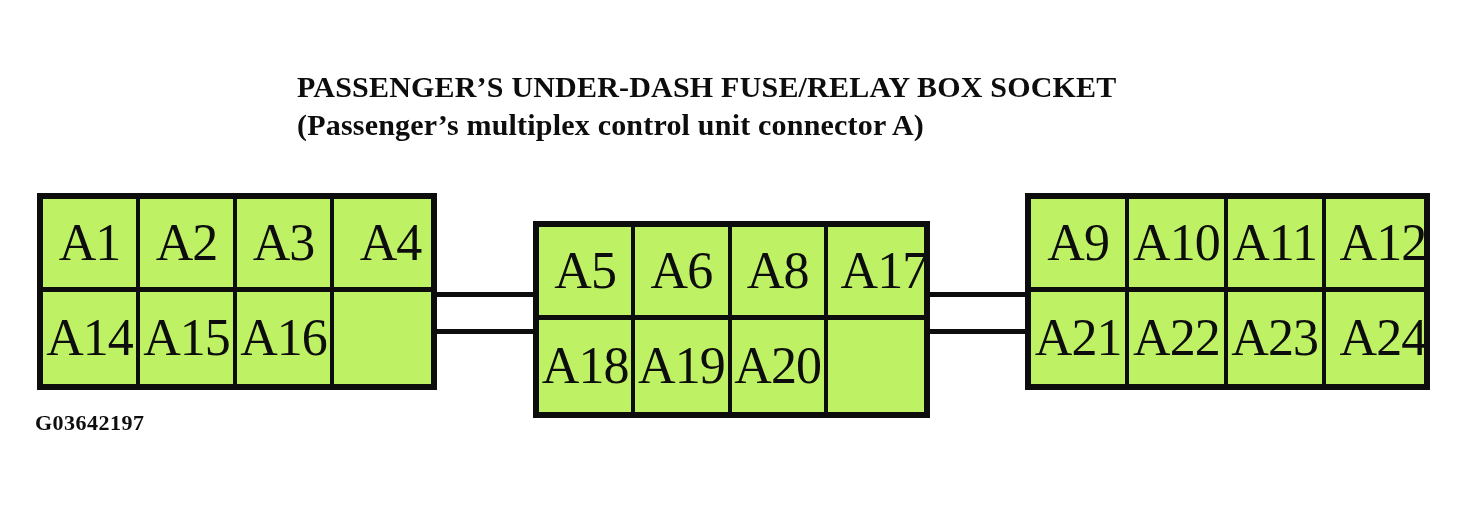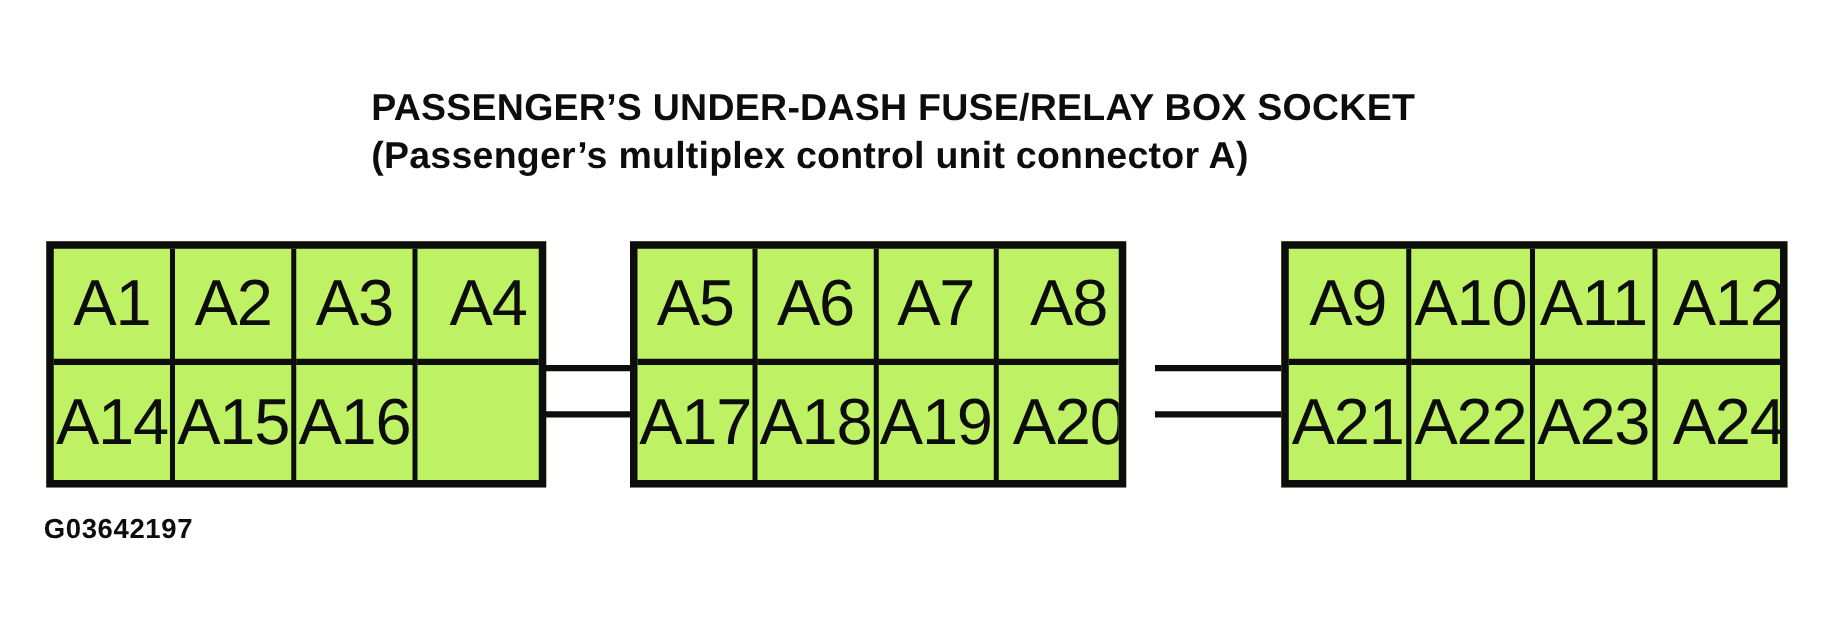--- a/index.html
+++ b/index.html
@@ -6,21 +6,21 @@
     margin: 0;
     padding: 0;
     background: #ffffff;
   }
   .canvas {
     position: relative;
     width: 1460px;
     height: 512px;
     background: #ffffff;
     overflow: hidden;
-    font-family: Liberation Sans, sans-serif;
+    font-family: Liberation Serif, serif;
     color: #0d0d0d;
   }
 
   
   .title {
     position: absolute;
     left: 297px;
     top: 68px;
     font-weight: bold;
     font-size: 30px;
@@ -35,21 +35,21 @@
     top: 193px;
     height: 197px;
     box-sizing: border-box;
     border: 6px solid #0d0d0d;
     display: grid;
     grid-template-columns: repeat(4, 1fr);
     grid-template-rows: 1fr 1fr;
     background: #bef264;
   }
   .block-1 { left: 37px;   width: 400px; }
-  .block-2 { left: 504px;  width: 397px; }
+  .block-2 { left: 533px;  width: 397px; margin-top: 28px; }
   .block-3 { left: 1025px; width: 405px; }
 
   .cell {
     box-sizing: border-box;
     display: flex;
     align-items: center;
     justify-content: center;
     font-size: 52px;
     font-weight: 300;
     letter-spacing: -1px;
@@ -99,21 +99,20 @@
     <div class="cell">A15</div>
     <div class="cell">A16</div>
   </div>
 
   <div class="link-bar link-1 link-top"></div>
   <div class="link-bar link-1 link-bottom"></div>
 
   <div class="block block-2">
     <div class="cell">A5</div>
     <div class="cell">A6</div>
-    <div class="cell">A7</div>
     <div class="cell">A8</div>
     <div class="cell">A17</div>
     <div class="cell">A18</div>
     <div class="cell">A19</div>
     <div class="cell">A20</div>
   </div>
 
   <div class="link-bar link-2 link-top"></div>
   <div class="link-bar link-2 link-bottom"></div>
 

